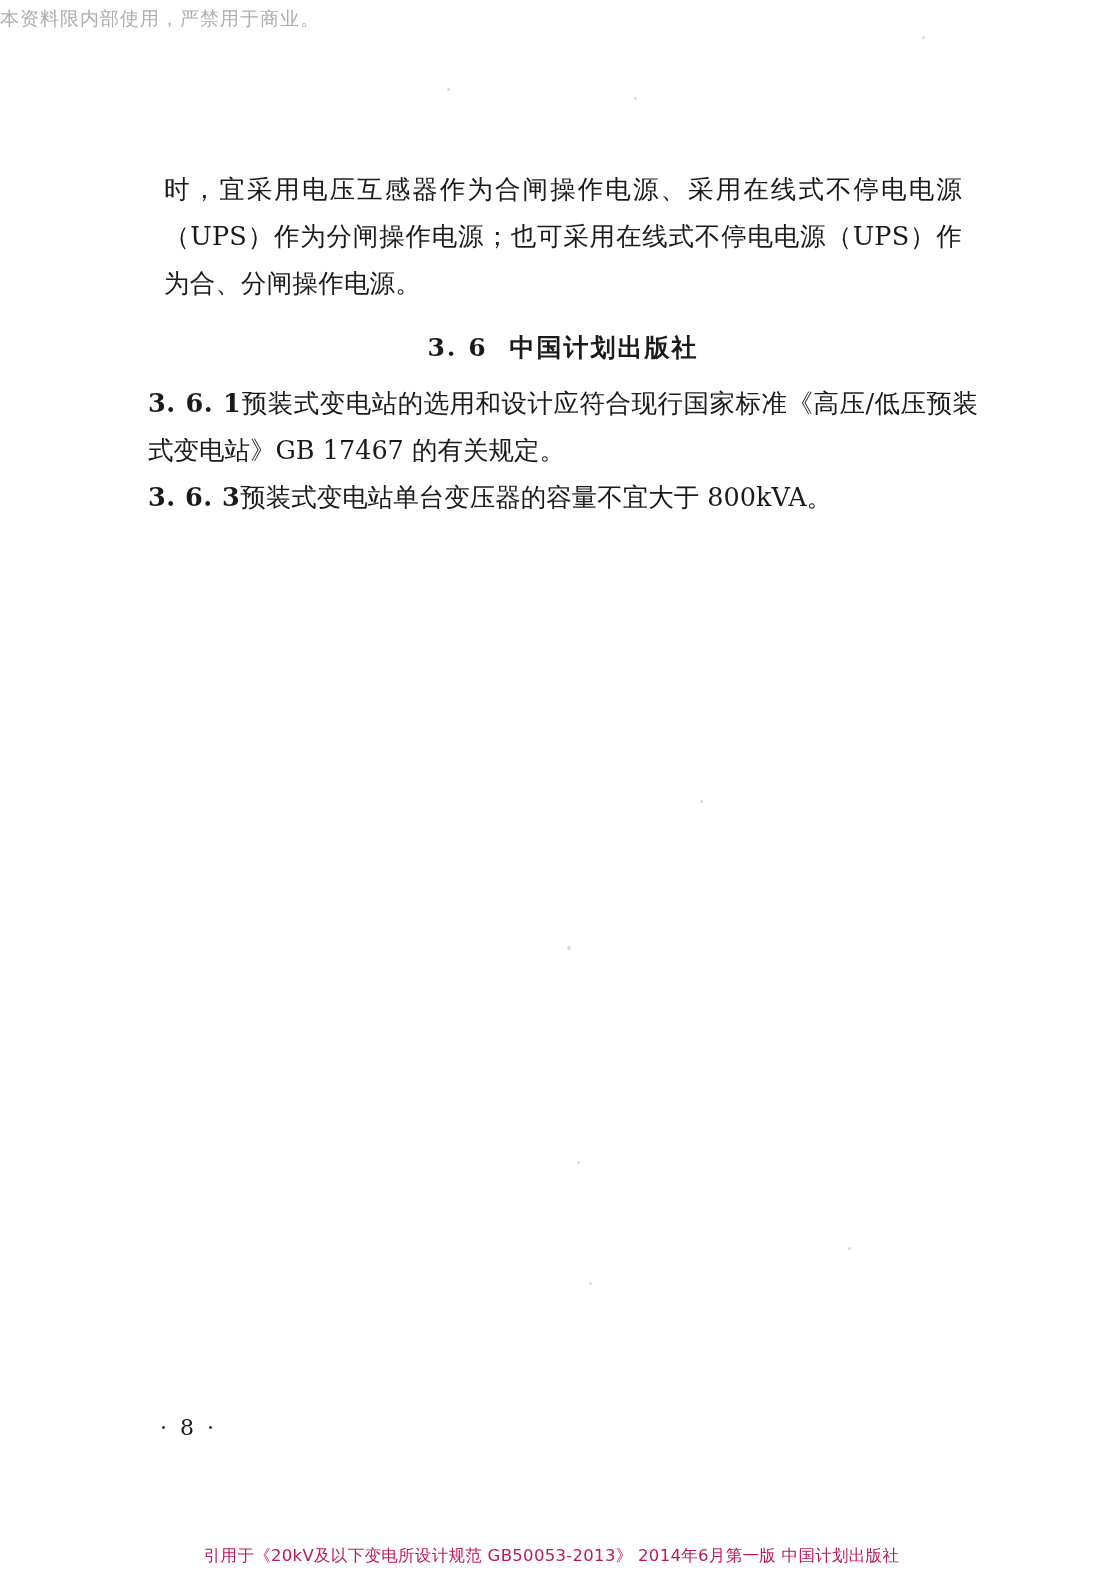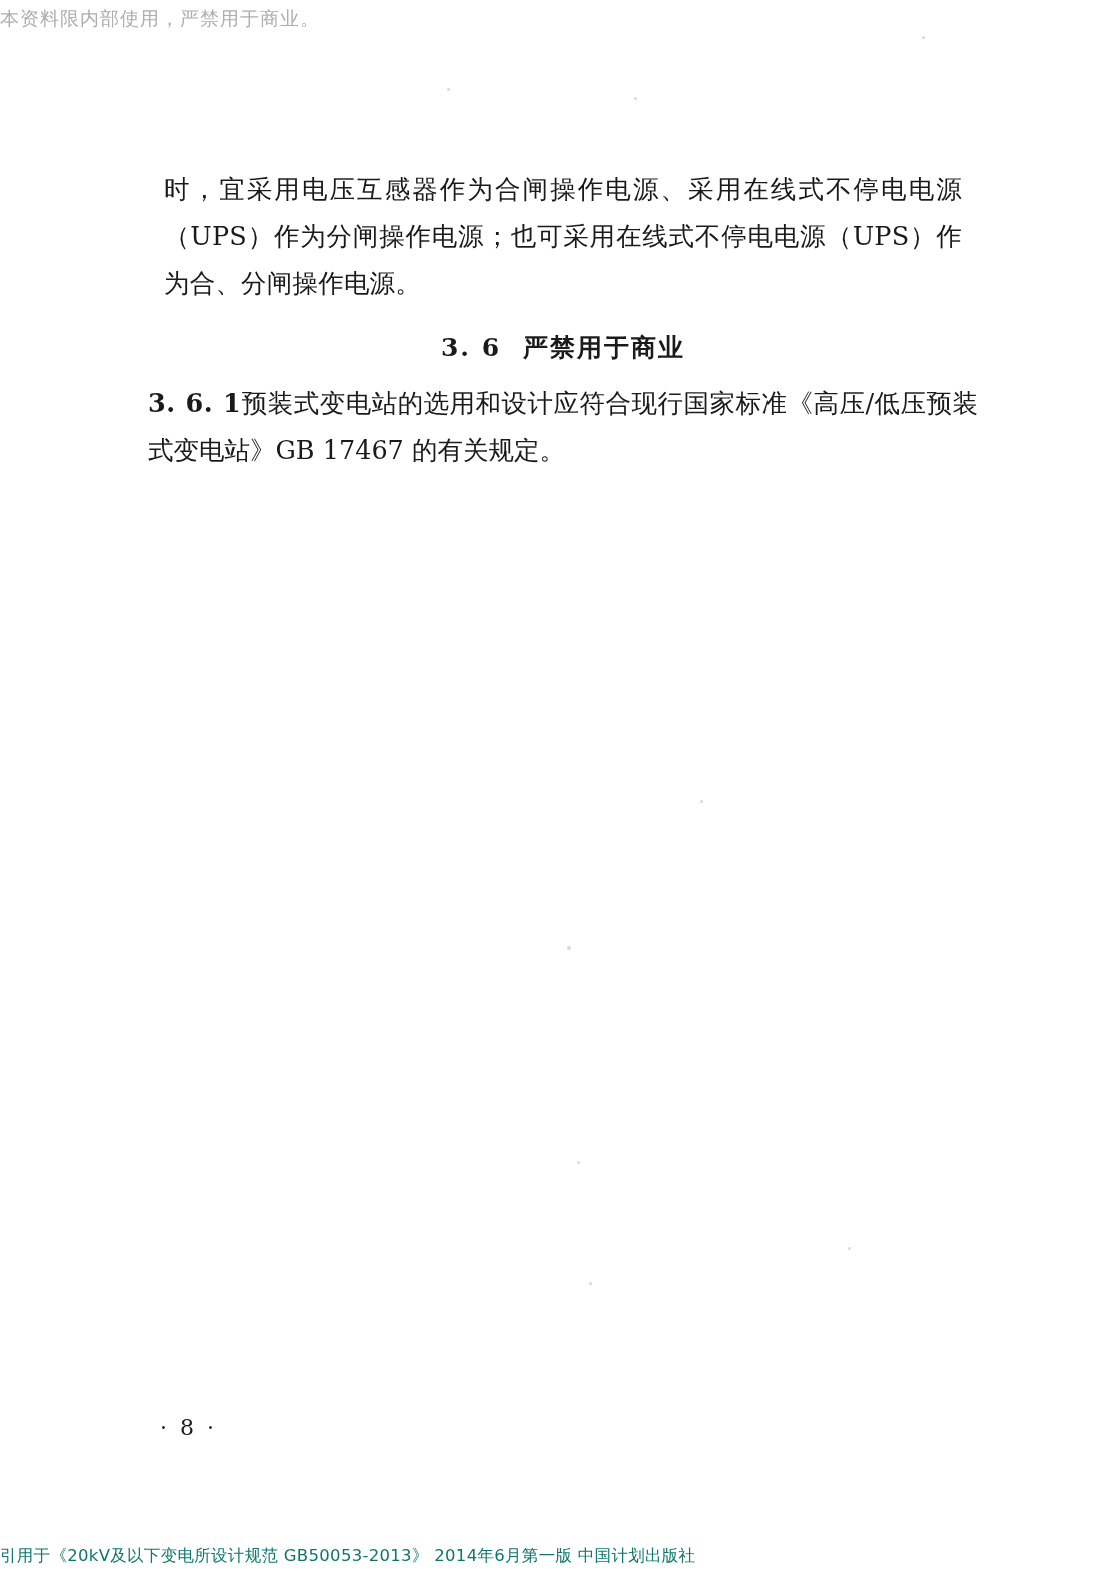--- a/index.html
+++ b/index.html
@@ -94,24 +94,24 @@
     letter-spacing: 3px;
     color: #1a1a1a;
     font-family: "DejaVu Serif", "Liberation Serif", serif;
   }
 
   .footer-note {
     position: absolute;
     left: 0;
     right: 0;
     bottom: 8px;
-    text-align: left;
+    text-align: center;
     font-family: "DejaVu Sans", "Liberation Sans", sans-serif;
     font-size: 16.5px;
-    color: #0f766e;
+    color: #be185d;
     letter-spacing: .3px;
     white-space: nowrap;
   }
 </style>
 </head>
 <body>
 
 <div class="page">
 
   <div class="watermark">本资料限内部使用，严禁用于商业。</div>
@@ -123,28 +123,31 @@
   <div class="speck" style="left:567px; top:946px; width:4px; height:4px;"></div>
   <div class="speck" style="left:577px; top:1161px; width:3px; height:3px;"></div>
   <div class="speck" style="left:848px; top:1247px; width:3px; height:3px;"></div>
   <div class="speck" style="left:589px; top:1282px; width:3px; height:3px;"></div>
 
   <div class="content">
 
     <p class="body-text para-lead">时，宜采用电压互感器作为合闸操作电源、采用在线式不停电电源（UPS）作为分闸操作电源；也可采用在线式不停电电源（UPS）作为合、分闸操作电源。</p>
 
     <h2 class="section-title">
-      <span class="num">3. 6</span><span>严禁用于商业</span>
+      <span class="num">3. 6</span><span>中国计划出版社</span>
     </h2>
 
     <p class="clause">
       <span class="cnum">3. 6. 1</span><span>预装式变电站的选用和设计应符合现行国家标准《高压/低压预装式变电站》GB 17467 的有关规定。</span>
     </p>
 
 
+    <p class="clause">
+      <span class="cnum">3. 6. 3</span><span>预装式变电站单台变压器的容量不宜大于 800kVA。</span>
+    </p>
 
 
   </div>
 
   <div class="page-number">· 8 ·</div>
 
   <div class="footer-note">引用于《20kV及以下变电所设计规范 GB50053-2013》  2014年6月第一版  中国计划出版社</div>
 
 </div>
 

